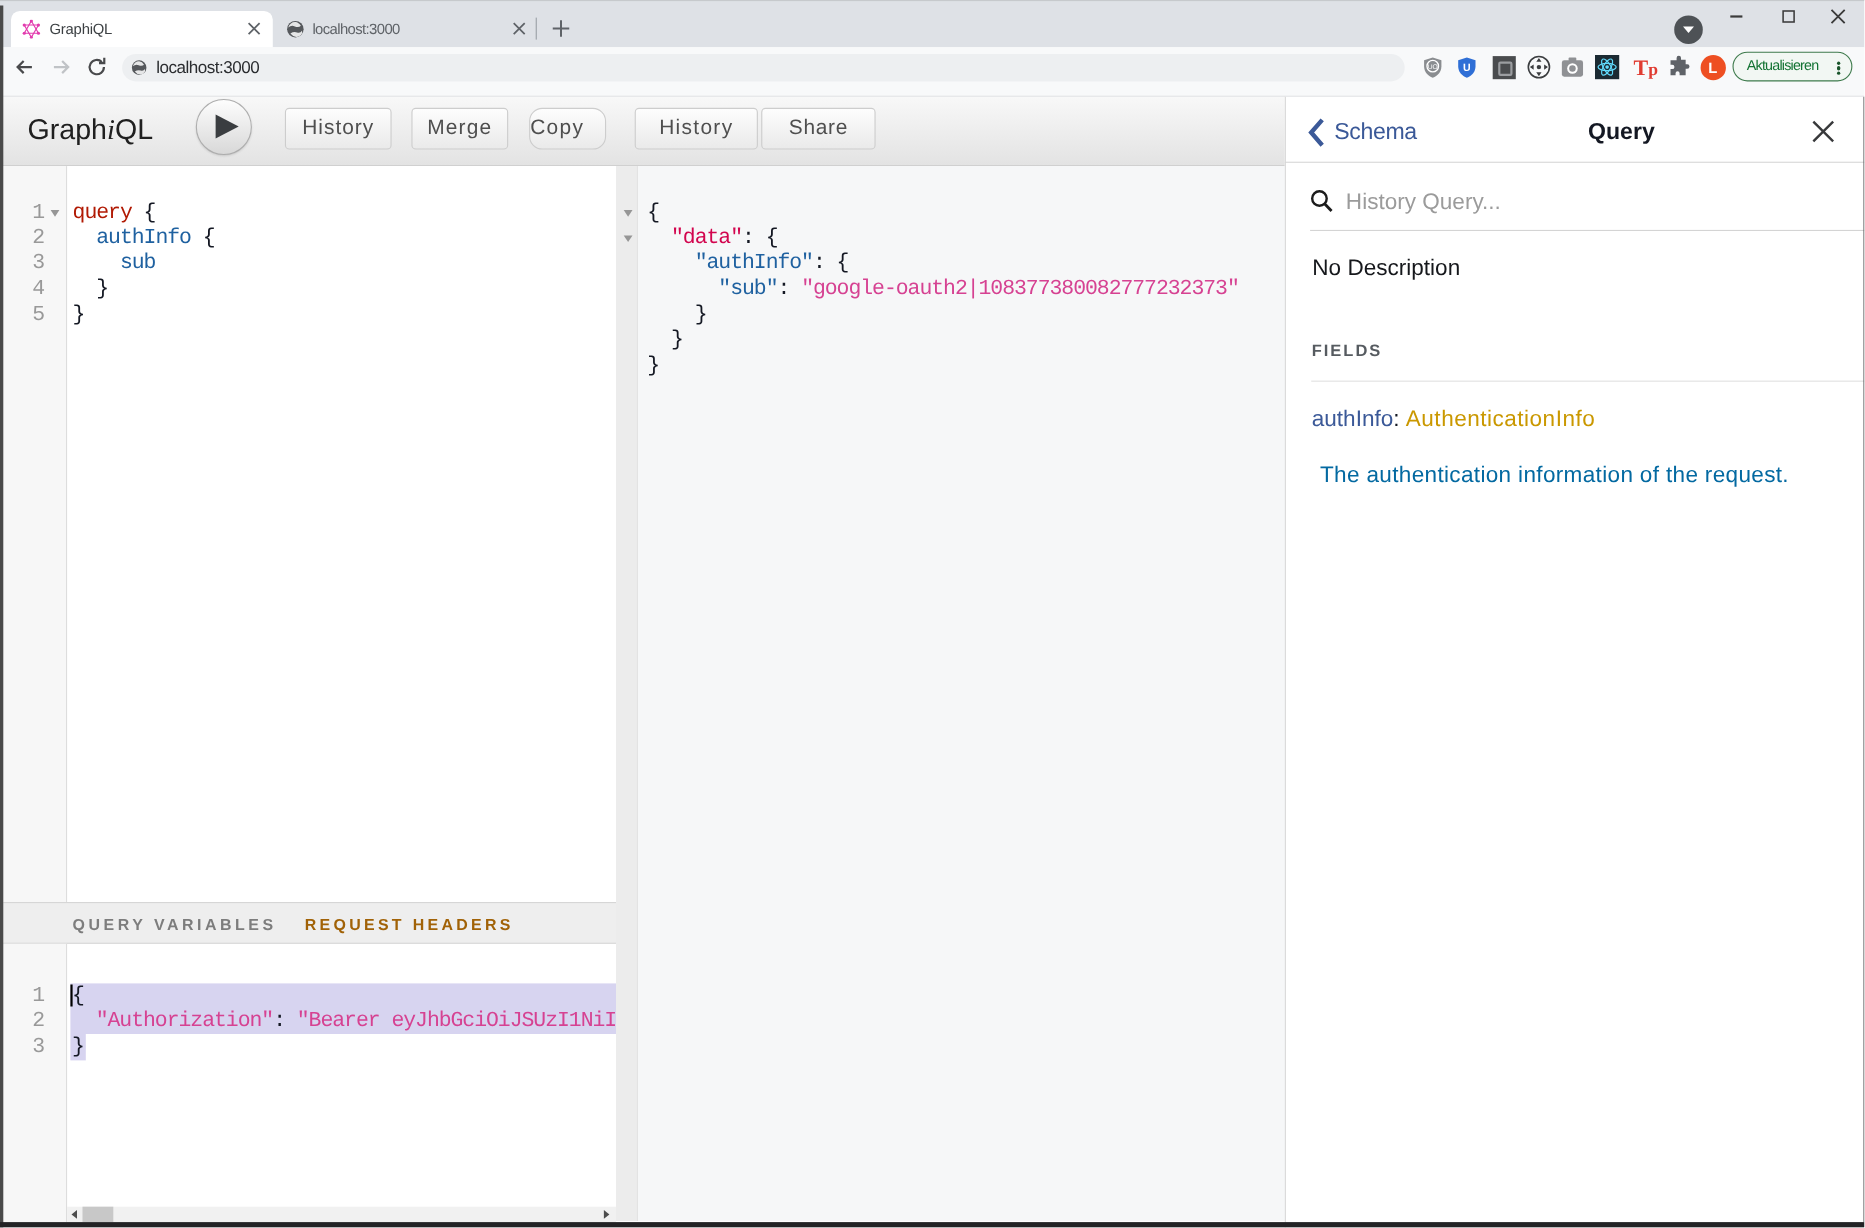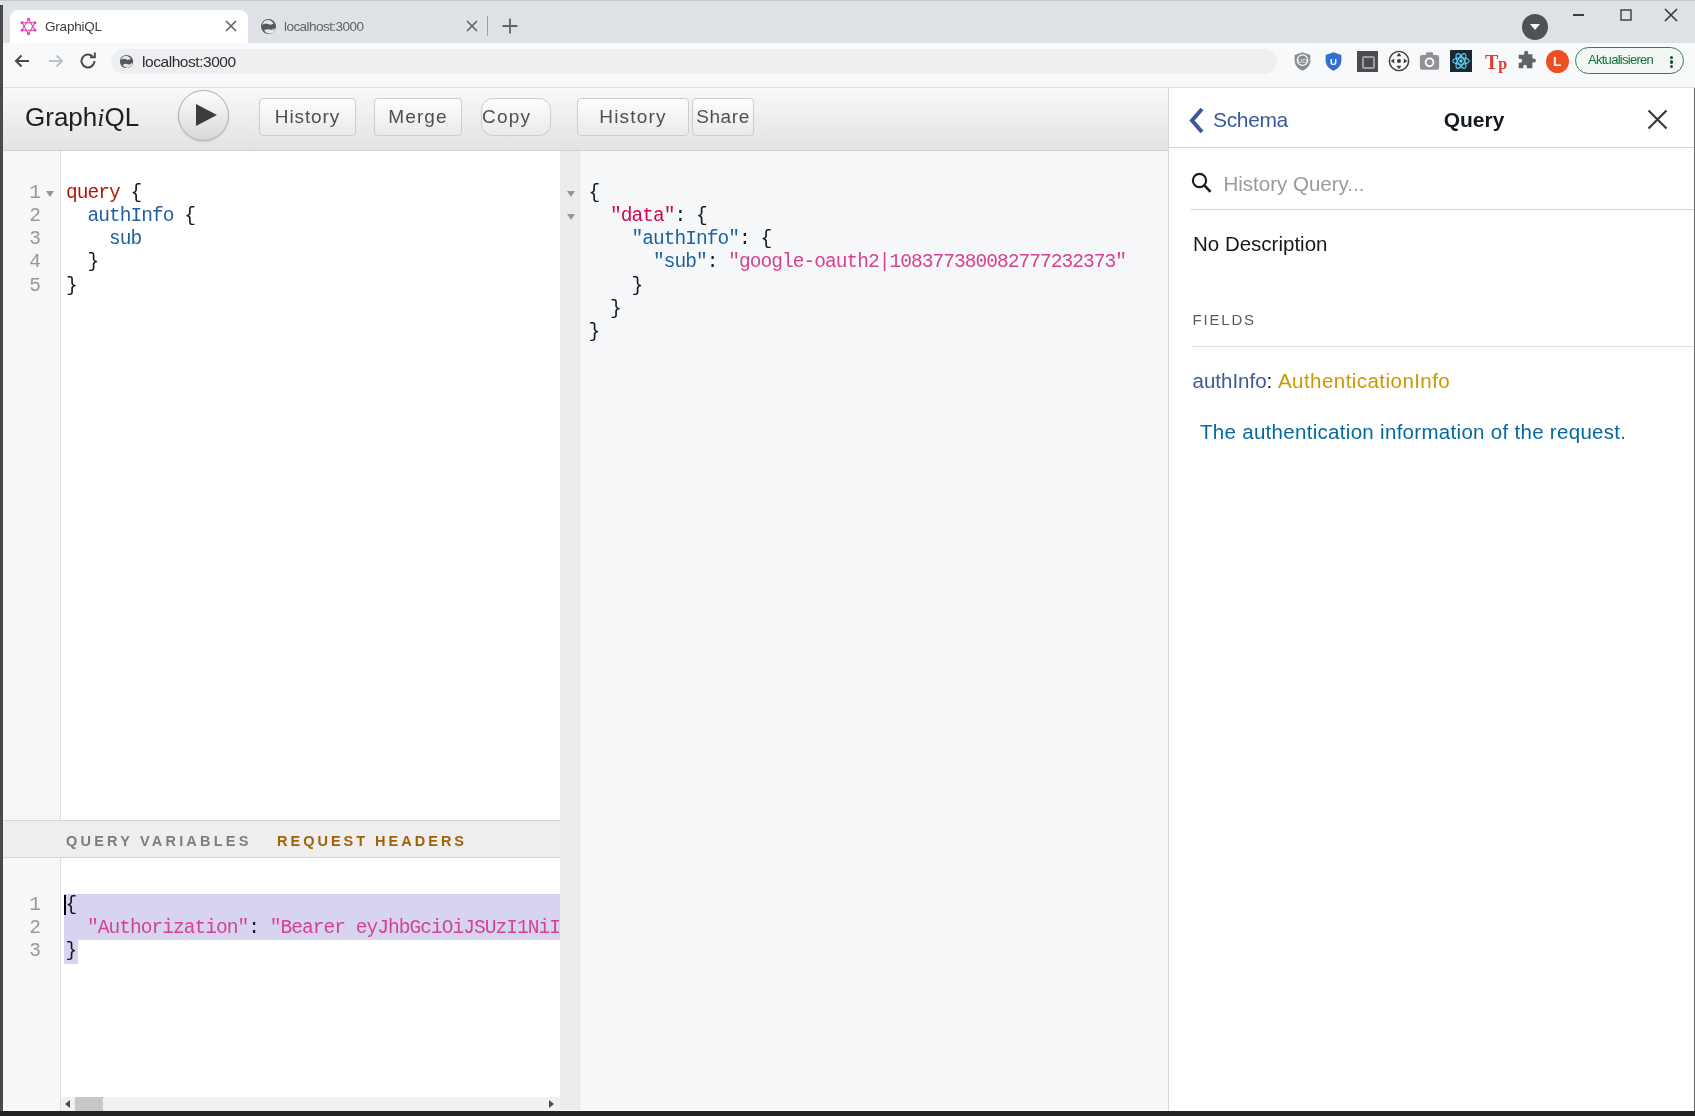--- a/index.html
+++ b/index.html
@@ -131,21 +131,21 @@
 <div class="abs" style="left:0;top:88px;width:1168px;height:62px;background:linear-gradient(#f8f8f8,#e3e3e3);border-bottom:1px solid #d0d0d0"></div>
 <div class="abs" style="left:25px;top:102px;font-size:26px;color:#202020">Graph<span style="font-style:italic;font-family:'Liberation Serif',serif">i</span>QL</div>
 
 <div class="abs" style="left:178px;top:90px;width:51px;height:51px;border-radius:50%;border:1px solid #adadad;background:linear-gradient(#fdfdfd,#d8d8d8);box-sizing:border-box;box-shadow:0 1px 2px rgba(0,0,0,0.12)"></div>
 <div class="abs" style="left:196px;top:104px;width:0;height:0;border-top:11.7px solid transparent;border-bottom:11.7px solid transparent;border-left:21px solid #3a3d40"></div>
 
 <div class="abs" style="left:259px;top:97.5px;width:97px;height:38px;border:1px solid #cdcdcd;border-radius:4px;background:linear-gradient(#fdfdfd,#eaeaea);box-sizing:border-box;color:#4f4f4f;font-size:19px;letter-spacing:0.9px;text-align:center;line-height:36px">History</div>
 <div class="abs" style="left:374px;top:97.5px;width:88px;height:38px;border:1px solid #cdcdcd;border-radius:4px;background:linear-gradient(#fdfdfd,#eaeaea);box-sizing:border-box;color:#4f4f4f;font-size:19px;letter-spacing:1.1px;text-align:center;line-height:36px">Merge</div>
 <div class="abs" style="left:481px;top:97.5px;width:70px;height:38px;border:1px solid #cdcdcd;border-radius:12px;background:linear-gradient(#fdfdfd,#eaeaea);box-sizing:border-box;color:#4f4f4f;font-size:19px;letter-spacing:1.2px;text-align:left;line-height:36px">Copy</div>
 <div class="abs" style="left:577px;top:97.5px;width:112px;height:38px;border:1px solid #cdcdcd;border-radius:4px;background:linear-gradient(#fdfdfd,#eaeaea);box-sizing:border-box;color:#4f4f4f;font-size:19px;letter-spacing:1.2px;text-align:center;line-height:36px">History</div>
-<div class="abs" style="left:692px;top:97.5px;width:62px;height:38px;border:1px solid #cdcdcd;border-radius:4px;background:linear-gradient(#fdfdfd,#eaeaea);box-sizing:border-box;color:#4f4f4f;font-size:19px;letter-spacing:0.6px;text-align:center;line-height:36px">Share</div>
+<div class="abs" style="left:692px;top:97.5px;width:104px;height:38px;border:1px solid #cdcdcd;border-radius:4px;background:linear-gradient(#fdfdfd,#eaeaea);box-sizing:border-box;color:#4f4f4f;font-size:19px;letter-spacing:0.6px;text-align:center;line-height:36px">Share</div>
 
 <div class="abs" style="left:3px;top:151px;width:557px;height:965px;background:#fff"></div>
 <div class="abs" style="left:3px;top:151px;width:56.5px;height:669px;background:#f7f7f7;border-right:1px solid #ddd"></div>
 <div class="abs mono" style="left:0;top:181.6px;width:40px;text-align:right;color:#999">1<br>2<br>3<br>4<br>5</div>
 <div class="abs" style="left:45.5px;top:190.5px;width:0;height:0;border-left:4.5px solid transparent;border-right:4.5px solid transparent;border-top:6px solid #969696"></div>
 <div class="abs mono" style="left:66px;top:181.6px"><span class="kw">query</span><span class="pun"> {</span><br><span class="pun">  </span><span class="prop">authInfo</span><span class="pun"> {</span><br><span class="pun">    </span><span class="prop">sub</span><br><span class="pun">  }</span><br><span class="pun">}</span></div>
 
 <div class="abs" style="left:560px;top:151px;width:20px;height:959px;background:#ececec"></div>
 <div class="abs" style="left:579px;top:151px;width:1px;height:959px;background:#e3e3e3"></div>
 
@@ -184,21 +184,21 @@
 
 <svg class="abs" style="left:1191px;top:172px" width="22" height="22" viewBox="0 0 22 22">
  <circle cx="8.5" cy="8.5" r="6.6" fill="none" stroke="#1c1c1c" stroke-width="2.2"></circle>
  <path d="M13.4 13.4 L19.5 19.8" stroke="#1c1c1c" stroke-width="2.6"></path>
 </svg>
 <div class="abs" style="left:1223.5px;top:172px;font-size:20.5px;color:#9b9b9b">History Query...</div>
 <div class="abs" style="left:1190.5px;top:208.5px;width:504.5px;height:1.2px;background:#d4d4d4"></div>
 
 <div class="abs" style="left:1193px;top:232px;font-size:20.5px;color:#16181c">No Description</div>
 
-<div class="abs" style="left:1192.5px;top:311px;font-size:15px;font-weight:normal;letter-spacing:1.8px;color:#565b60">FIELDS</div>
+<div class="abs" style="left:1192.5px;top:311px;font-size:15px;font-weight:bold;letter-spacing:1.8px;color:#565b60">FIELDS</div>
 <div class="abs" style="left:1192px;top:345.5px;width:503px;height:1px;background:#e0e0e0"></div>
 
 <div class="abs" style="left:1192.5px;top:369px;font-size:20.5px"><span style="color:#3B5998">authInfo</span><span style="color:#141823">: </span><span style="color:#CA9800;letter-spacing:0.45px">AuthenticationInfo</span></div>
 <div class="abs" style="left:1200px;top:420px;font-size:20.5px;letter-spacing:0.3px;color:#0369a1">The authentication information of the request.</div>
 
 <div class="abs" style="left:1693.7px;top:88px;width:1.3px;height:1023px;background:#636365"></div>
 <div class="abs" style="left:0;top:5px;width:3px;height:1111px;background:#4a4a4a"></div>
 <div class="abs" style="left:0;top:1110.5px;width:1695px;height:5.5px;background:#232325"></div>
 
 </body></html>

